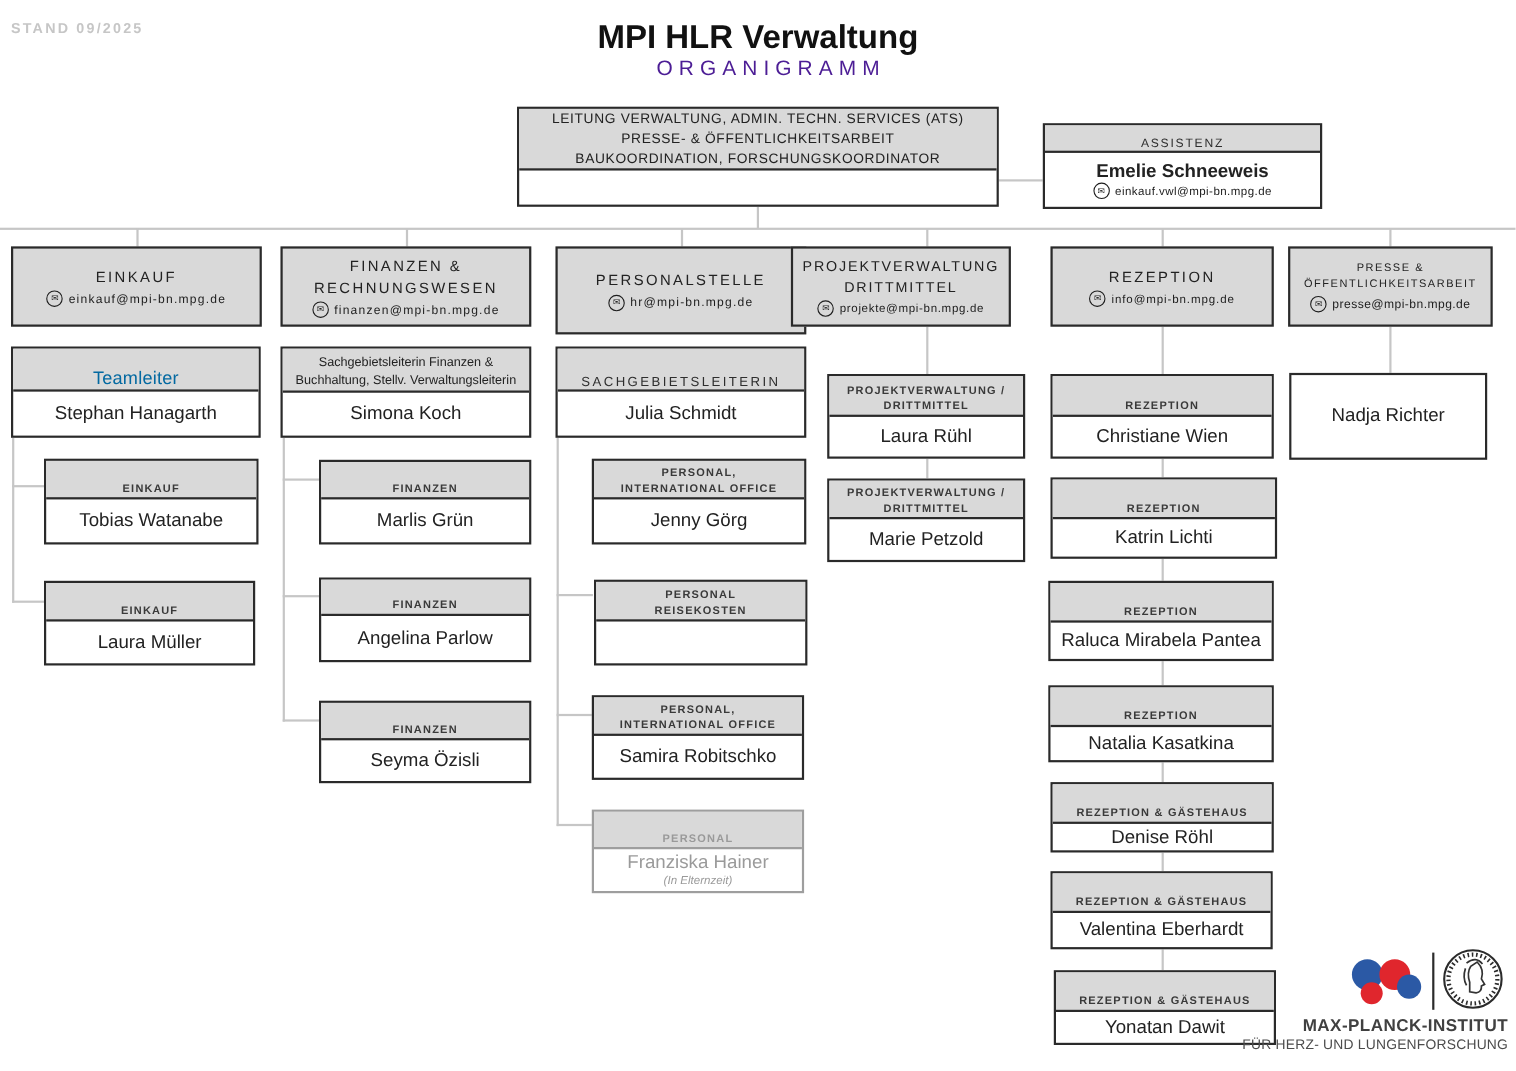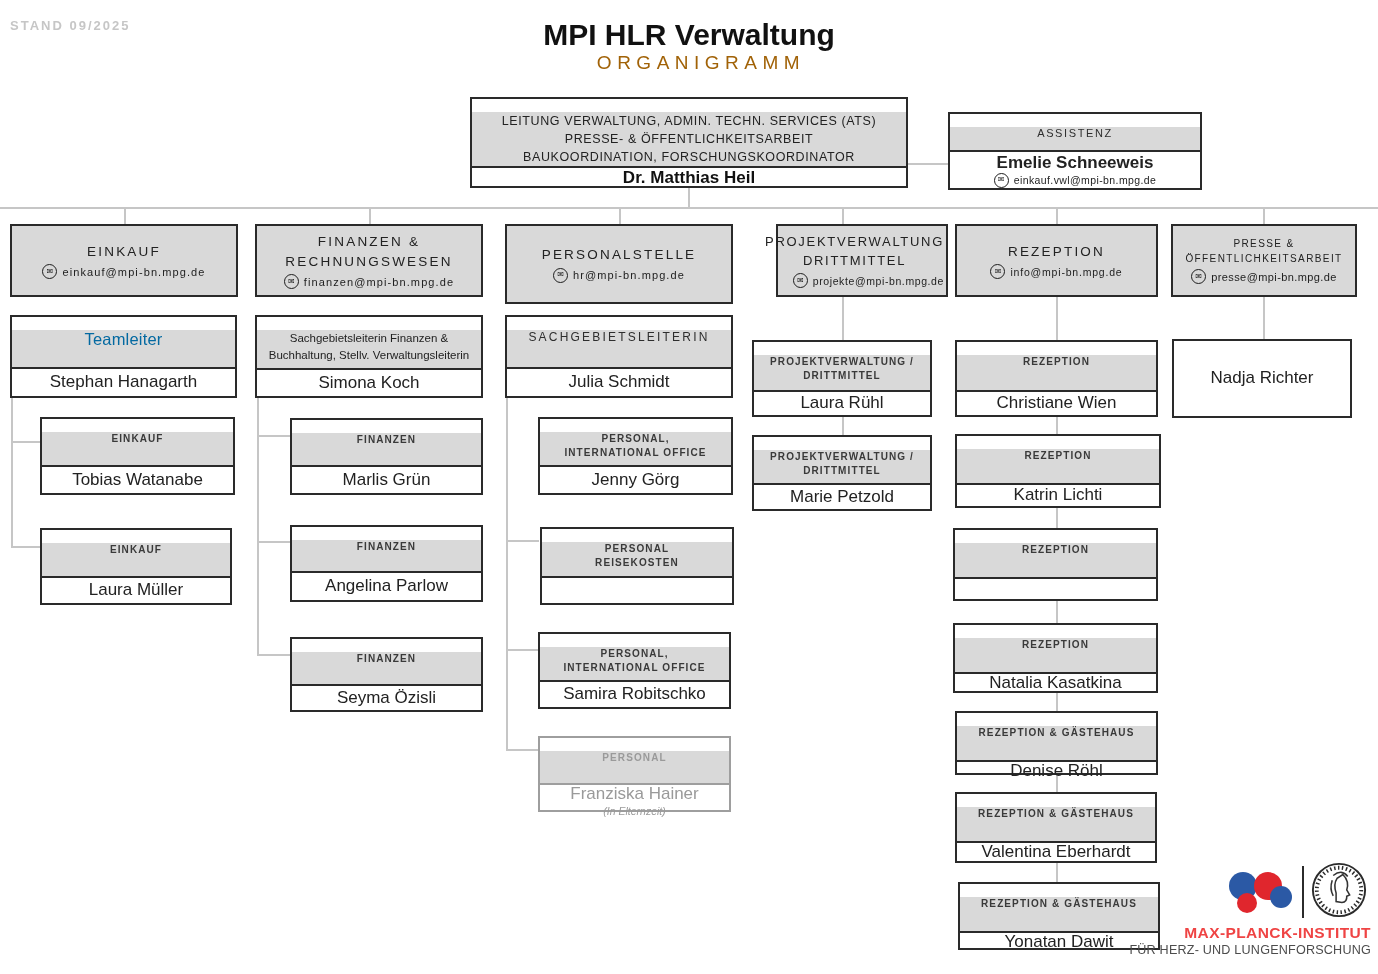--- a/index.html
+++ b/index.html
@@ -5,21 +5,21 @@
   html,body{margin:0;padding:0;background:#fff;}
   #stage{position:relative;width:1378px;height:974px;background:#fff;overflow:hidden;
          font-family:"Liberation Sans","DejaVu Sans",sans-serif;color:#1d1d1d;}
   .pre{white-space:pre-line;}
   
   .ln{position:absolute;background:#c6c6c6;z-index:0;}
   
   .box{position:absolute;z-index:1;background:#fff;border:2px solid #2a2a2a;
        display:flex;flex-direction:column;box-sizing:border-box;}
   .bh{flex:0 0 var(--hh,36px);background:#d9d9d9;border-bottom:2px solid #2a2a2a;
-      display:flex;align-items:flex-start;justify-content:center;text-align:center;padding:0 4px;box-sizing:border-box;margin-top:13px;}
+      display:flex;align-items:flex-end;justify-content:center;text-align:center;padding:0 4px;box-sizing:border-box;}
   .bb{flex:1;display:flex;flex-direction:column;align-items:center;justify-content:center;text-align:center;padding:0 4px;}
   .nm{font-size:17px;color:#222;line-height:1.1;}
   .r-caps{font-size:10px;font-weight:bold;letter-spacing:1.1px;color:#3a3a3a;line-height:1.4;}
   .r-tight{font-size:9.8px;letter-spacing:0.4px;}
   .r-capsmid{font-size:12px;font-weight:normal;letter-spacing:2.2px;color:#2e2e2e;}
   .r-plain{font-size:16.5px;font-weight:normal;letter-spacing:0.2px;color:#0369a1;}
   .r-small2{font-size:11.5px;font-weight:normal;color:#222;line-height:1.45;}
   
   .inactive{border-color:#9e9e9e;}
   .inactive .bh{border-bottom-color:#9e9e9e;}
@@ -35,44 +35,41 @@
   .mail-ic{display:inline-flex;align-items:center;justify-content:center;width:15px;height:15px;
            border:1.4px solid #1d1d1d;border-radius:50%;font-size:8px;line-height:1;color:#1d1d1d;box-sizing:border-box;flex:0 0 15px;}
   
   .lead-roles{font-size:12.5px;letter-spacing:0.6px;line-height:1.45;color:#222;}
   .lead-name{font-size:17px;font-weight:bold;color:#111;}
   .asst-name{font-size:17px;color:#222;font-weight:bold;}
   .asst-mail .email-txt{font-size:10.5px;letter-spacing:0.4px;}
   
   .stand{position:absolute;left:10px;top:18px;font-size:13px;font-weight:bold;letter-spacing:2px;color:#c6c6c6;}
   .title{position:absolute;left:0;right:0;top:18px;text-align:center;font-size:30px;font-weight:bold;color:#111;letter-spacing:0;}
-  .subtitle{position:absolute;left:0;right:0;top:52px;text-align:center;font-size:19px;letter-spacing:5.5px;color:#a16207;padding-left:24px;}
+  .subtitle{position:absolute;left:0;right:0;top:52px;text-align:center;font-size:19px;letter-spacing:5.5px;color:#4c1d95;padding-left:24px;}
   
   .logo-wrap{position:absolute;left:1155px;top:858px;width:220px;height:110px;z-index:2;}
   .logo-divider{position:absolute;left:147px;top:8px;width:2px;height:52px;background:#2b2b2b;}
-  .inst{position:absolute;right:4px;top:66px;font-size:15.5px;font-weight:bold;letter-spacing:0.4px;color:#ef4444;white-space:nowrap;}
+  .inst{position:absolute;right:4px;top:66px;font-size:15.5px;font-weight:bold;letter-spacing:0.4px;color:#404040;white-space:nowrap;}
   .inst-sub{position:absolute;right:4px;top:85px;font-size:12.6px;color:#4c4c4c;letter-spacing:0.2px;white-space:nowrap;}
 </style>
 </head>
 <body>
 
 <div id="stage">
 
   <div class="stand">STAND 09/2025</div>
   <div class="title">MPI HLR Verwaltung</div>
   <div class="subtitle">ORGANIGRAMM</div>
 
   <div class="box" style="left:470px;top:97px;width:438px;height:91px;--hh:53px;">
     <div class="bh">
         <span class="lead-roles pre">LEITUNG VERWALTUNG, ADMIN. TECHN. SERVICES (ATS)
 PRESSE- &amp; ÖFFENTLICHKEITSARBEIT
 BAUKOORDINATION, FORSCHUNGSKOORDINATOR</span>
-      </div>
-    <div class="bb">
-        <span class="lead-name">Dr. Matthias Heil</span>
       </div>
   </div>
 
   <div class="box" style="left:948px;top:112px;width:254px;height:78px;--hh:25px;">
     <div class="bh">
         <span class="r-capsmid" style="font-size:11px;letter-spacing:1.6px;">ASSISTENZ</span>
       </div>
     <div class="bb">
       <span class="asst-name">Emelie Schneeweis</span>
       <span class="email-row asst-mail">
@@ -100,21 +97,21 @@
   </div>
 
   <div class="box dept" style="left:505px;top:224px;width:228px;height:80px;">
     <div class="dept-title pre">PERSONALSTELLE</div>
     <div class="email-row">
       <span class="mail-ic">✉</span>
       <span class="email-txt">hr@mpi-bn.mpg.de</span>
     </div>
   </div>
 
-  <div class="box dept" style="left:776px;top:224px;width:172px;height:73px;align-items:flex-end;">
+  <div class="box dept" style="left:719px;top:224px;width:200px;height:73px;">
     <div class="dept-title t-md pre">PROJEKTVERWALTUNG
 DRITTMITTEL</div>
     <div class="email-row">
       <span class="mail-ic">✉</span>
       <span class="email-txt" style="font-size:10.5px;letter-spacing:0.6px;">projekte@mpi-bn.mpg.de</span>
     </div>
   </div>
 
   <div class="box dept" style="left:955px;top:224px;width:203px;height:73px;">
     <div class="dept-title pre">REZEPTION</div>
@@ -265,20 +262,23 @@
     <div class="bh">
         <span class="r-caps">REZEPTION</span>
       </div>
     <div class="bb">
         <span class="nm">Katrin Lichti</span>
       </div>
   </div>
   <div class="box" style="left:953px;top:528px;width:205px;height:73px;--hh:36px;">
     <div class="bh">
         <span class="r-caps">REZEPTION</span>
+      </div>
+    <div class="bb">
+        <span class="nm">Raluca Mirabela Pantea</span>
       </div>
   </div>
   <div class="box" style="left:953px;top:623px;width:205px;height:70px;--hh:36px;">
     <div class="bh">
         <span class="r-caps">REZEPTION</span>
       </div>
     <div class="bb">
         <span class="nm">Natalia Kasatkina</span>
       </div>
   </div>

